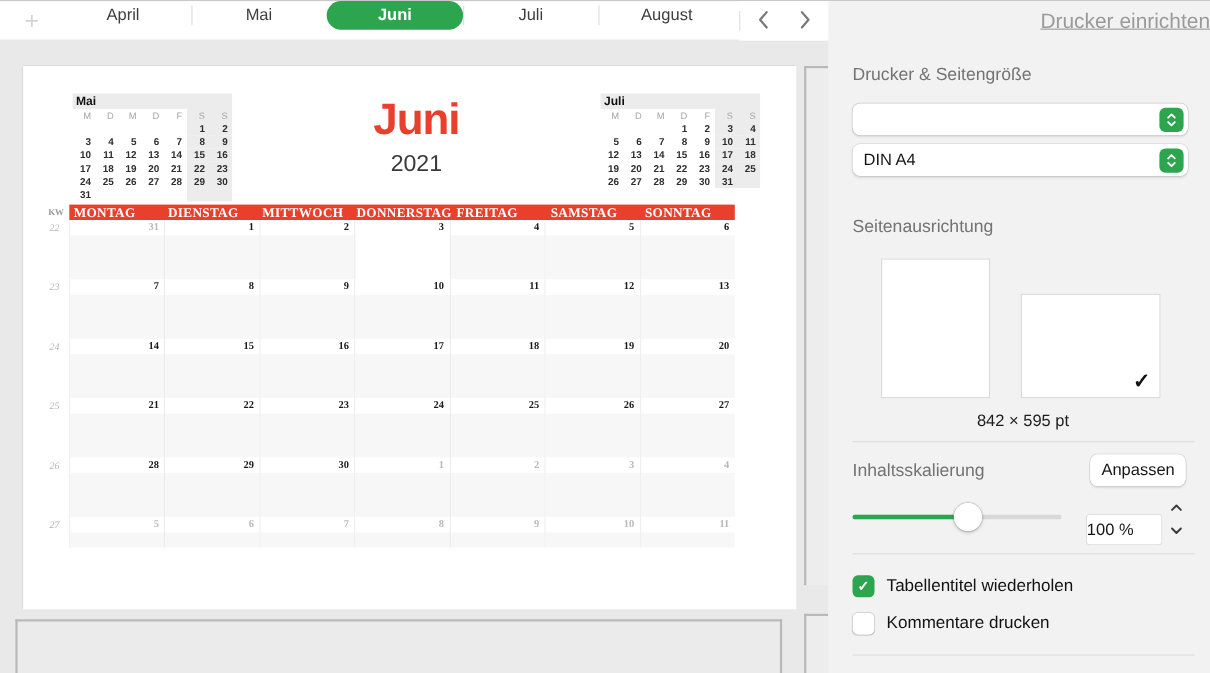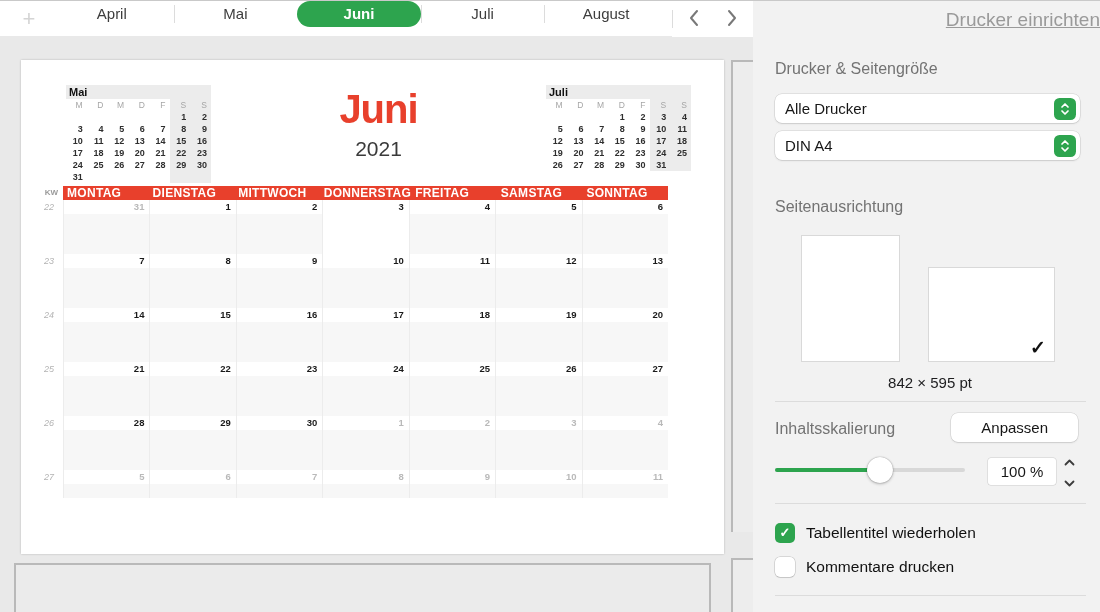--- a/index.html
+++ b/index.html
@@ -29,21 +29,21 @@
   .mini { width:145px; }
   .mini-title { height:14px; background:#ececec; font-size:11px; font-weight:700; color:#111; padding-left:3px; line-height:14px; }
   .mini-dow, .mini-grid { display:grid; grid-template-columns:repeat(7,1fr); }
   .mdw { height:12px; font-size:8.5px; color:#a6a6a6; text-align:right; padding-right:4px; line-height:12px; }
   .mc { height:12px; font-size:9px; font-weight:600; color:#2e2e2e; text-align:right; padding-right:4px; line-height:12px; }
   .mdw.we, .mc.we { background:#ececec; }
   .month-title-wrap { flex:1; text-align:center; padding-top:3px; }
   .month-title { font-size:40px; font-weight:800; letter-spacing:-1px; color:#e8402c; line-height:42px; }
   .month-year { font-size:21px; color:#3a3a3a; margin-top:7px; }
 
-  .grid { position:absolute; left:16px; top:126px; width:631px; }
+  .grid { position:absolute; left:16px; top:126px; width:631px;font-family:Liberation Serif, serif; }
   .grid-header { display:grid; grid-template-columns:26px 1fr; height:14px; }
   .kw-h { font-size:8px; font-weight:700; color:#9a9a9a; text-align:right; padding-right:5px; line-height:14px; }
   .day-names { display:grid; grid-template-columns:repeat(7,1fr); background:#e8402c; }
   .dayname { font-size:12px; font-weight:700; color:#fff; letter-spacing:.3px; line-height:14px; padding-left:4px; }
   .week-row { display:grid; grid-template-columns:26px 1fr; height:54px; }
   .week-row:last-child { height:28px; overflow:hidden; }
   .kw-cell { font-size:9px; font-style:italic; color:#b3b3b3; text-align:right; padding:2px 9px 0 0; }
   .day-cells { display:grid; grid-template-columns:repeat(7,1fr); }
   .day-cell { display:flex; flex-direction:column; border-left:1px solid #ececec; }
   .day-num { height:14px; font-size:9.5px; font-weight:700; color:#1a1a1a; text-align:right; padding-right:5px; line-height:14px; background:#fff; }
@@ -63,28 +63,28 @@
   .dd-step { position:absolute; right:4px; top:3.5px; width:22px; height:22px; background:#2da44e; border-radius:5.5px; display:flex; align-items:center; justify-content:center; }
   .orient { position:absolute; background:#fff; border:1px solid #d9d9d9; cursor:pointer; }
   .orient-portrait { left:48px; top:199px; width:99px; height:127px; }
   .orient-landscape { left:175px; top:231px; width:127px; height:95px; }
   .orient-check { display:none; position:absolute; right:8px; bottom:2px; font-size:19px; font-weight:700; color:#111; }
   .orient.selected .orient-check { display:block; }
   .size-label { position:absolute; left:22px; right:15px; top:338px; text-align:center; font-size:15px; color:#1d1d1f; }
   .divider { position:absolute; left:22px; right:14px; height:1px; background:#dcdcdc; }
   .d1 { top:365px; } .d2 { top:467px; } .d3 { top:559px; }
   .h-scale { top:384px; }
-  .fit-btn { position:absolute; right:22px; top:377px; height:29px; padding:0 30px; background:#fff; border:none; border-radius:7px;
+  .fit-btn { position:absolute; right:22px; top:377px; height:29px; padding:0 10px; background:#fff; border:none; border-radius:7px;
              font-family:inherit; font-size:15px; color:#161616; box-shadow:0 0 0 0.5px rgba(0,0,0,.14), 0 1px 2px rgba(0,0,0,.10); cursor:pointer; }
   .slider { position:absolute; left:22px; top:421px; width:190px; height:26px; }
   .slider-track { position:absolute; left:0; top:11px; width:190px; height:4px; border-radius:2px; background:#d8d8d8; }
   .slider-fill { width:55%; height:100%; border-radius:2px; background:#2da44e; }
   .slider-thumb { position:absolute; left:92px; top:0; width:26px; height:26px; border-radius:50%; background:#fff; box-shadow:0 0 1px rgba(0,0,0,.45), 0 1px 3px rgba(0,0,0,.25); }
-  .scale-value { position:absolute; left:235px; top:422px; width:68px; height:27px; background:#fff; border-radius:3px;
-                 box-shadow:0 0 0 0.5px rgba(0,0,0,.16); font-size:15px; color:#161616; text-align:center; line-height:27px; }
+  .scale-value { position:absolute; left:235px; top:432px; width:68px; height:27px; background:#fff; border-radius:3px;
+                 box-shadow:0 0 0 0.5px rgba(0,0,0,.16); font-size:15px; color:#161616; text-align:left; line-height:27px; }
   .mini-stepper { position:absolute; left:308px; top:421px; width:16px; height:28px; display:flex; flex-direction:column; align-items:center; justify-content:center; gap:3px; cursor:pointer; }
   .cbs { position:absolute; left:22px; top:486px; right:20px; }
   .cb-row { display:flex; align-items:center; height:21px; margin-bottom:13px; cursor:pointer; }
   .cb-box { position:relative; width:20px; height:20px; border-radius:5px; background:#fff;
             box-shadow:0 0 0 0.5px rgba(0,0,0,.22), 0 1px 1px rgba(0,0,0,.08); display:flex; align-items:center; justify-content:center; }
   .cb-box .mark { display:none; color:#fff; font-size:13px; font-weight:700; line-height:1; }
   .cb-box.checked { background:#2da44e; box-shadow:none; }
   .cb-box.checked .mark { display:block; }
   .cb-label { font-size:15.5px; color:#111; margin-left:11px; }
 </style>
@@ -591,21 +591,20 @@
 
   <div class="page-edge-right"></div>
   <div class="page-edge-right-b"></div>
   <div class="page-next"></div>
 
   <aside class="panel">
     <h2 class="sec-h h-printer">Drucker &amp; Seitengröße</h2>
     <div class="dropdowns">
 
         <div class="dropdown">
-          <span class="dd-val">Alle Drucker</span>
           <span class="dd-step">
             <svg width="12" height="14" viewBox="0 0 12 14">
               <path d="M3 5 L6 2 L9 5 M3 9 L6 12 L9 9" fill="none" stroke="#ffffff" stroke-width="1.7" stroke-linecap="round" stroke-linejoin="round"></path>
             </svg>
           </span>
         </div>
 
         <div class="dropdown">
           <span class="dd-val">DIN A4</span>
           <span class="dd-step">

